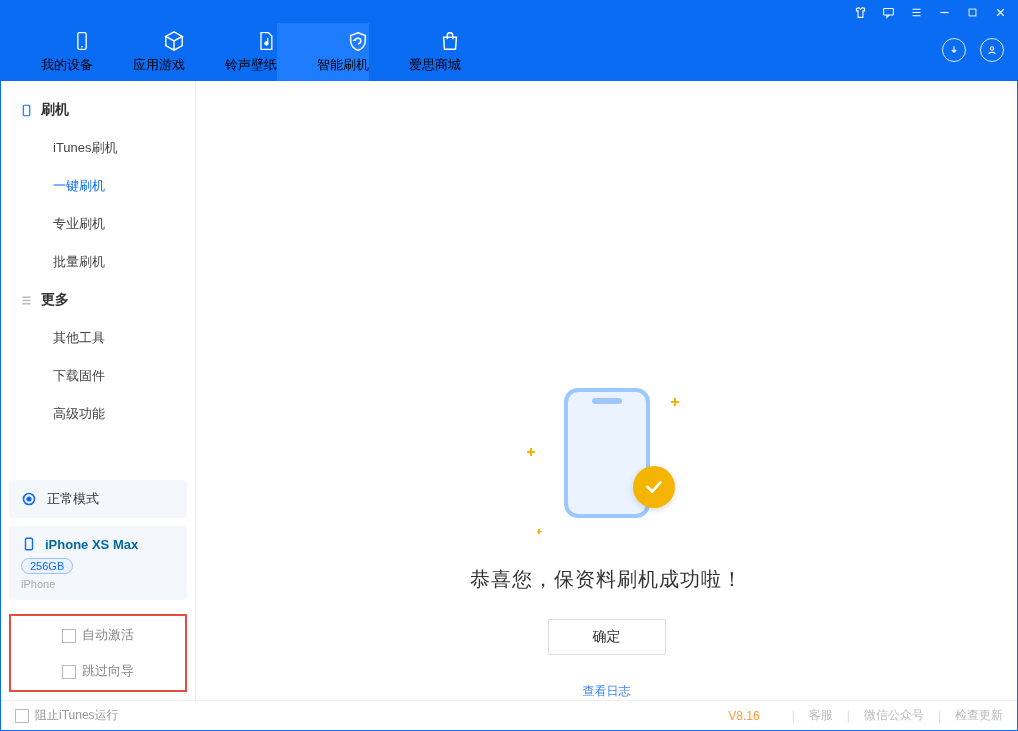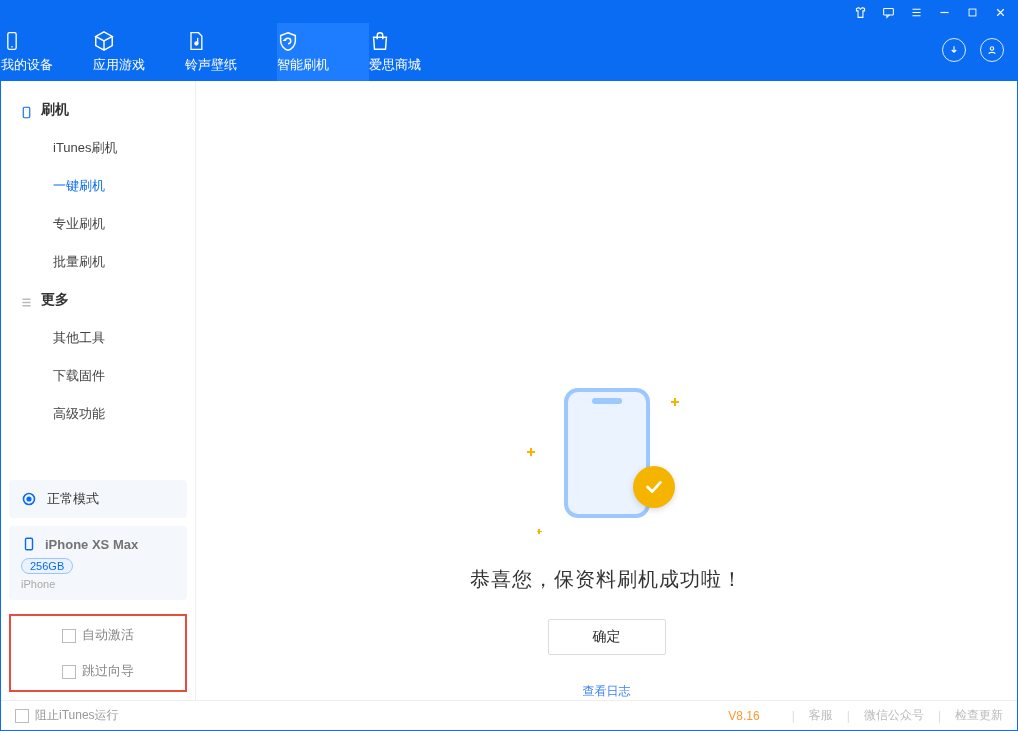--- a/index.html
+++ b/index.html
@@ -39,54 +39,54 @@
   width: 30px; height: 30px; border-radius: 50%;
   border: 2px solid #fff; display:flex; align-items:center; justify-content:center;
   font-weight:700; font-size:14px;
 }
 .logo-txt { display:flex; flex-direction:column; line-height:1; }
 .logo-txt .big { font-size:19px; font-weight:700; letter-spacing:1px; }
 .logo-txt .small { font-size:11px; opacity:.85; margin-top:2px; }
 .nav { display:flex; flex:1; }
 .nav-item {
   width: 92px;
-  display:flex; flex-direction:column; align-items:flex-start; justify-content:center;
-  color:#ffffff; cursor:pointer; gap:4px; font-size:13px;
+  display:flex; flex-direction:column; align-items:flex-end; justify-content:center;
+  color:#000000; cursor:pointer; gap:4px; font-size:13px;
 }
 .nav-item.active { background: #1e7dff; }
 .nav-ico { width:22px; height:22px; display:flex; align-items:center; justify-content:center; }
 .header-right {
   position:absolute; right:14px; top:38px;
   display:flex; gap:14px;
 }
 .hr-circ { width:24px; height:24px; border:1.5px solid rgba(255,255,255,.85); border-radius:50%;
   display:flex; align-items:center; justify-content:center; color:#fff; font-size:13px; cursor:pointer; }
 
 
 .body { display:flex; height: calc(100% - 80px - 30px); }
 .sidebar { width:195px; border-right:1px solid #eee; display:flex; flex-direction:column; }
 .side-scroll { flex:1; overflow:auto; padding-top:10px; }
 .side-group-hd {
-  display:flex; align-items:flex-end; gap:8px; padding:10px 18px; color:#333; font-size:14px; font-weight:600;
+  display:flex; align-items:center; gap:8px; padding:10px 18px; color:#333; font-size:14px; font-weight:600;
 }
 .side-group-hd .gico { width:14px; height:14px; display:flex; align-items:center; justify-content:center; color:#888; }
 .side-item {
   padding:10px 10px 10px 52px; font-size:13px; color:#444; cursor:pointer;
 }
 .side-item.active { color:#0a6bf3; }
 
 .device-box {
   margin: 8px; background:#f4f7fb; border-radius:4px; padding:10px 12px; font-size:13px;
   display:flex; align-items:center; gap:10px; color:#333;
 }
 .dev-ico { width:16px; height:16px; display:flex; align-items:center; justify-content:center; color:#0a6bf3; }
 .device-info {
   margin: 0 8px 8px 8px; background:#f4f7fb; border-radius:4px; padding:10px 12px;
 }
-.device-info .name { font-size:13px; font-weight:600; color:#737373; display:flex; align-items:center; gap:8px;}
+.device-info .name { font-size:13px; font-weight:600; color:#0369a1; display:flex; align-items:center; gap:8px;}
 .device-info .cap { display:inline-block; font-size:11px; color:#0a6bf3; border:1px solid #9cc4ff;
   background:#eaf2ff; border-radius:10px; padding:1px 8px; margin-top:6px; }
 .device-info .type { font-size:11px; color:#aaa; margin-top:4px; }
 
 .opt-row {
   border:2px solid #e74c3c; margin:6px 8px 8px 8px; padding:10px 10px;
   display:flex; gap:18px; align-items:center; font-size:13px; color:#888;flex-direction:column;
 }
 .chk { width:14px; height:14px; border:1px solid #bbb; display:inline-block; vertical-align:middle; margin-right:6px; }
 

